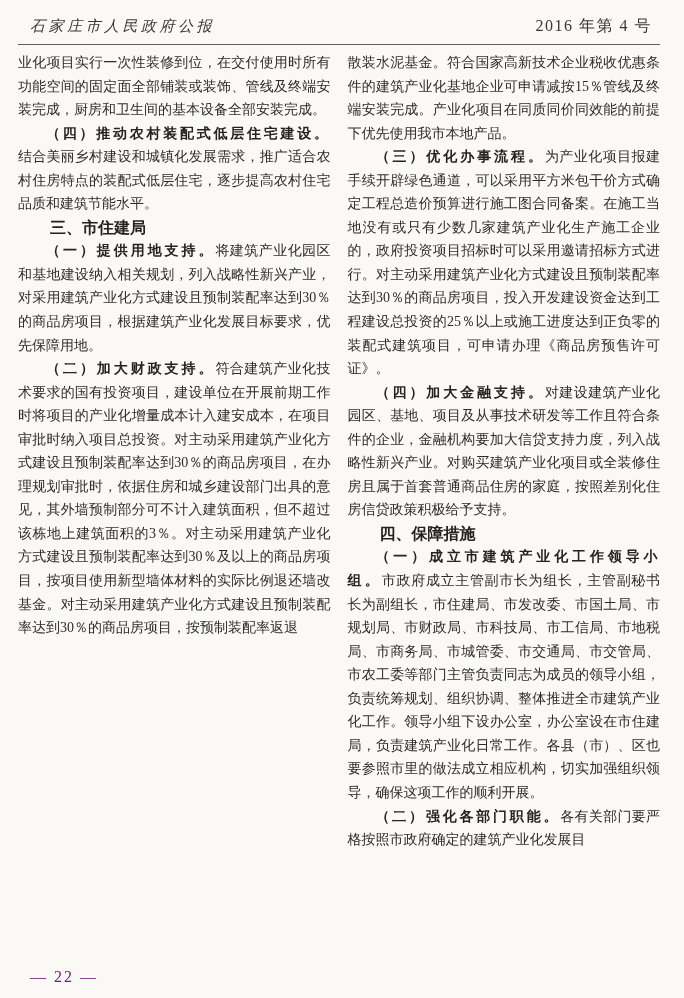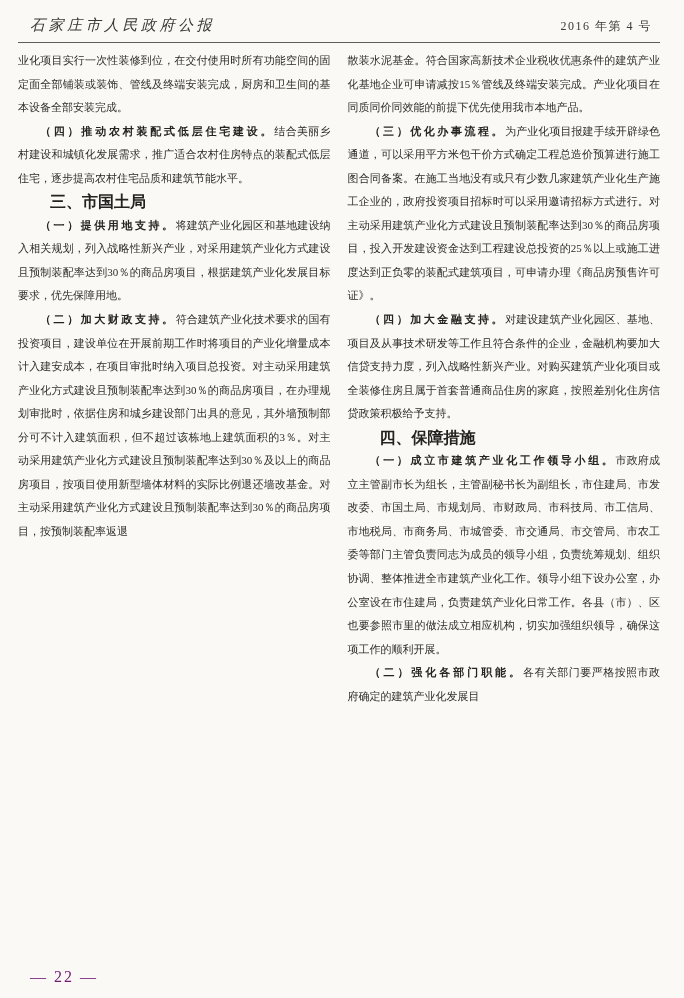--- a/index.html
+++ b/index.html
@@ -25,41 +25,41 @@
     align-items: baseline;
     padding: 2px 8px 0 12px;
   }
   .gazette-title {
     font-size: 15px;
     font-style: italic;
     letter-spacing: 3.5px;
     color: #3a3835;
   }
   .issue-number {
-    font-size: 12px;
+    font-size: 16px;
     letter-spacing: 1.5px;
     color: #3a3835;
   }
   .header-rule {
     border: none;
     border-top: 1.5px solid #5f5d59;
     margin: 7px 0 6px 0;
   }
   
   .columns {
     display: flex;
     gap: 17px;
   }
   .col {
     flex: 1 1 0;
     min-width: 0;
   }
   .para {
     margin: 0;
-    font-size: 11px;
+    font-size: 14px;
     line-height: 23.55px;
     text-align: justify;
     text-justify: inter-character;
     word-break: break-all;
   }
   .para.item { text-indent: 2em; }
   .para.heading {
     text-indent: 2em;
     font-family: "Liberation Sans", "DejaVu Sans", sans-serif;
     font-weight: bold;
@@ -92,21 +92,21 @@
     <span class="gazette-title">石家庄市人民政府公报</span>
     <span class="issue-number">2016 年第 4 号</span>
   </header>
   <hr class="header-rule">
 
   <main class="columns">
 
     <section class="col">
       <p class="para cont"><span>业化项目实行一次性装修到位，在交付使用时所有功能空间的固定面全部铺装或装饰、管线及终端安装完成，厨房和卫生间的基本设备全部安装完成。</span></p>
       <p class="para item"><span class="lead">（四）推动农村装配式低层住宅建设。</span><span>结合美丽乡村建设和城镇化发展需求，推广适合农村住房特点的装配式低层住宅，逐步提高农村住宅品质和建筑节能水平。</span></p>
-      <p class="para heading">三、市国土局</p>
+      <p class="para heading">三、市住建局</p>
       <p class="para item"><span class="lead">（一）提供用地支持。</span><span>将建筑产业化园区和基地建设纳入相关规划，列入战略性新兴产业，对采用建筑产业化方式建设且预制装配率达到30％的商品房项目，根据建筑产业化发展目标要求，优先保障用地。</span></p>
       <p class="para item"><span class="lead">（二）加大财政支持。</span><span>符合建筑产业化技术要求的国有投资项目，建设单位在开展前期工作时将项目的产业化增量成本计入建安成本，在项目审批时纳入项目总投资。对主动采用建筑产业化方式建设且预制装配率达到30％的商品房项目，在办理规划审批时，依据住房和城乡建设部门出具的意见，其外墙预制部分可不计入建筑面积，但不超过该栋地上建筑面积的3％。对主动采用建筑产业化方式建设且预制装配率达到30％及以上的商品房项目，按项目使用新型墙体材料的实际比例退还墙改基金。对主动采用建筑产业化方式建设且预制装配率达到30％的商品房项目，按预制装配率返退</span></p>
     </section>
 
     <section class="col">
       <p class="para cont"><span>散装水泥基金。符合国家高新技术企业税收优惠条件的建筑产业化基地企业可申请减按15％管线及终端安装完成。产业化项目在同质同价同效能的前提下优先使用我市本地产品。</span></p>
       <p class="para item"><span class="lead">（三）优化办事流程。</span><span>为产业化项目报建手续开辟绿色通道，可以采用平方米包干价方式确定工程总造价预算进行施工图合同备案。在施工当地没有或只有少数几家建筑产业化生产施工企业的，政府投资项目招标时可以采用邀请招标方式进行。对主动采用建筑产业化方式建设且预制装配率达到30％的商品房项目，投入开发建设资金达到工程建设总投资的25％以上或施工进度达到正负零的装配式建筑项目，可申请办理《商品房预售许可证》。</span></p>
       <p class="para item"><span class="lead">（四）加大金融支持。</span><span>对建设建筑产业化园区、基地、项目及从事技术研发等工作且符合条件的企业，金融机构要加大信贷支持力度，列入战略性新兴产业。对购买建筑产业化项目或全装修住房且属于首套普通商品住房的家庭，按照差别化住房信贷政策积极给予支持。</span></p>
       <p class="para heading">四、保障措施</p>
       <p class="para item"><span class="lead">（一）成立市建筑产业化工作领导小组。</span><span>市政府成立主管副市长为组长，主管副秘书长为副组长，市住建局、市发改委、市国土局、市规划局、市财政局、市科技局、市工信局、市地税局、市商务局、市城管委、市交通局、市交管局、市农工委等部门主管负责同志为成员的领导小组，负责统筹规划、组织协调、整体推进全市建筑产业化工作。领导小组下设办公室，办公室设在市住建局，负责建筑产业化日常工作。各县（市）、区也要参照市里的做法成立相应机构，切实加强组织领导，确保这项工作的顺利开展。</span></p>

